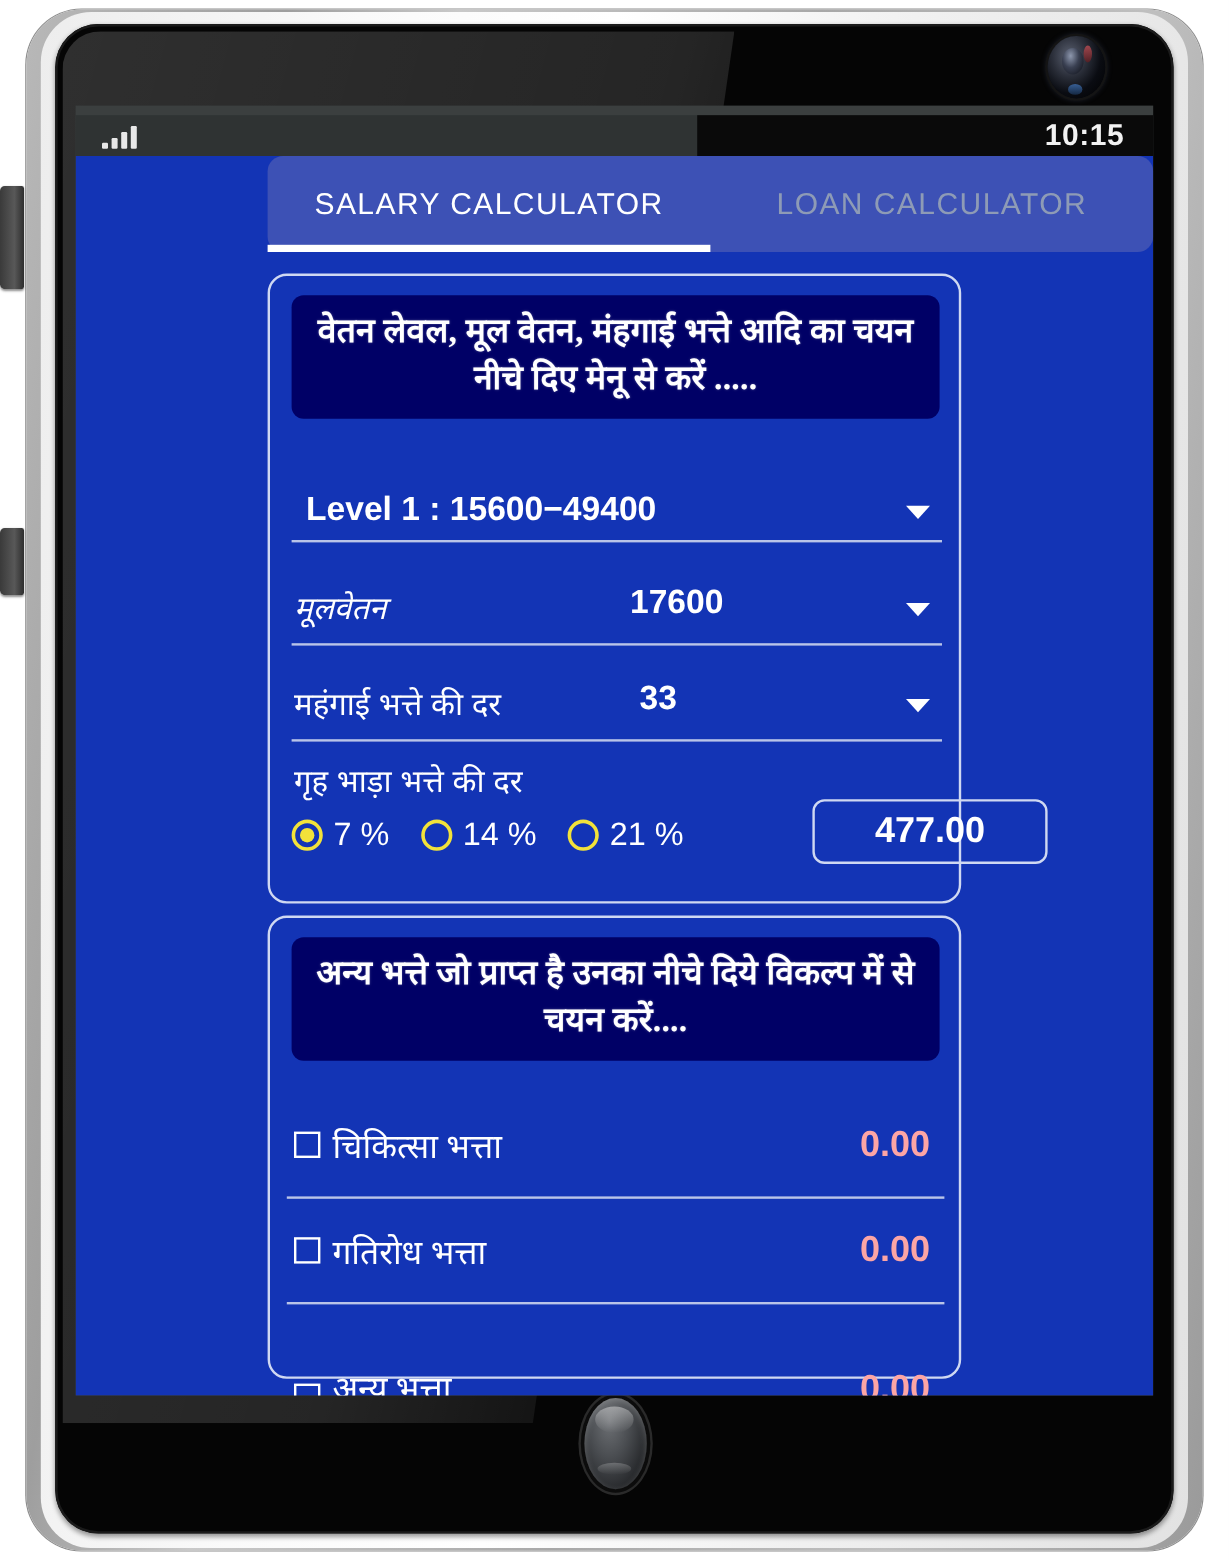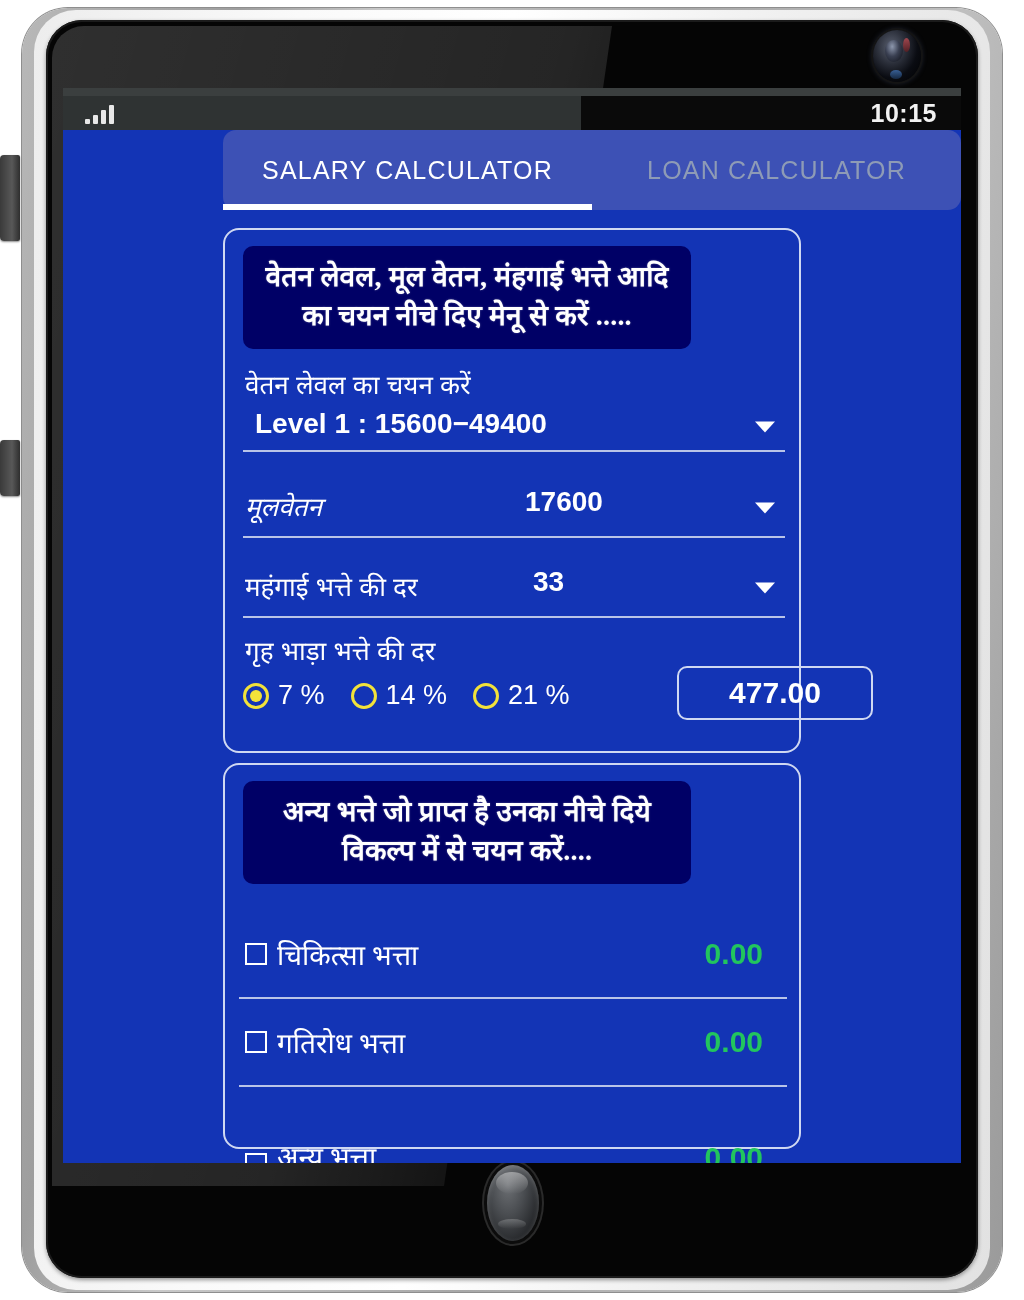--- a/index.html
+++ b/index.html
@@ -132,21 +132,21 @@
   .card{
     position:absolute;
     border:2px solid #cfd8f2;border-radius:16px;
     background:#1334b5;
     box-sizing:border-box;
   }
   #card-salary{left:160px;top:18px;width:578px;height:525px;}
   #card-allow{left:160px;top:553px;width:578px;height:386px;}
 
   .banner{
-    position:absolute;left:18px;top:16px;width:448px;
+    position:absolute;left:18px;top:16px;width:540px;
     background:#000066;border-radius:10px;
     padding:12px 16px 14px;
     box-sizing:border-box;
     text-align:center;
     color:#ffffff;
     font-family:"Liberation Serif","DejaVu Serif",serif;
     font-weight:bold;
     font-size:28px;line-height:1.38;
     letter-spacing:.2px;
     text-shadow:0 0 2px rgba(255,255,255,.35);
@@ -205,22 +205,22 @@
   .checkbox{
     width:22px;height:22px;border:2px solid #ffffff;box-sizing:border-box;
     flex:none;margin-right:10px;margin-left:6px;
   }
   .chk-label{
     color:#ffffff;font-size:28px;
     font-family:"Liberation Serif","DejaVu Serif",serif;
     font-weight:normal;
   }
   .chk-val{
-    margin-left:auto;margin-right:24px;
-    color:#22c55e;font-size:30px;font-weight:bold;
+    margin-left:auto;margin-right:12px;
+    color:#fca5a5;font-size:30px;font-weight:bold;
     font-family:"Liberation Sans",sans-serif;
   }
 </style>
 </head>
 <body>
 
 <div id="device">
 
   <div class="frame-outer"></div>
   <div class="frame-white"></div>
@@ -259,21 +259,20 @@
         <div class="tab inactive">LOAN CALCULATOR</div>
       </div>
       <div class="tab-indicator"></div>
 
       <div class="content">
 
         <div class="card" id="card-salary">
 
           <div class="banner">वेतन लेवल, मूल वेतन, मंहगाई भत्ते आदि का चयन नीचे दिए मेनू से करें .....</div>
 
-          <div class="fld-label" style="position:absolute;left:20px;top:136px;">वेतन लेवल का चयन करें</div>
 
           <div class="spinner-row" style="top:174px;height:48px;">
             <div class="sel-text" style="position:absolute;left:12px;top:4px;">Level 1 : 15600−49400</div>
             <span class="caret"></span>
           </div>
 
           <div class="spinner-row" style="top:250px;height:58px;">
             <div class="fld-label" style="position:absolute;left:2px;top:8px;font-style:italic;">मूलवेतन</div>
             <div class="sel-text" style="position:absolute;left:282px;top:6px;">17600</div>
             <span class="caret"></span>

